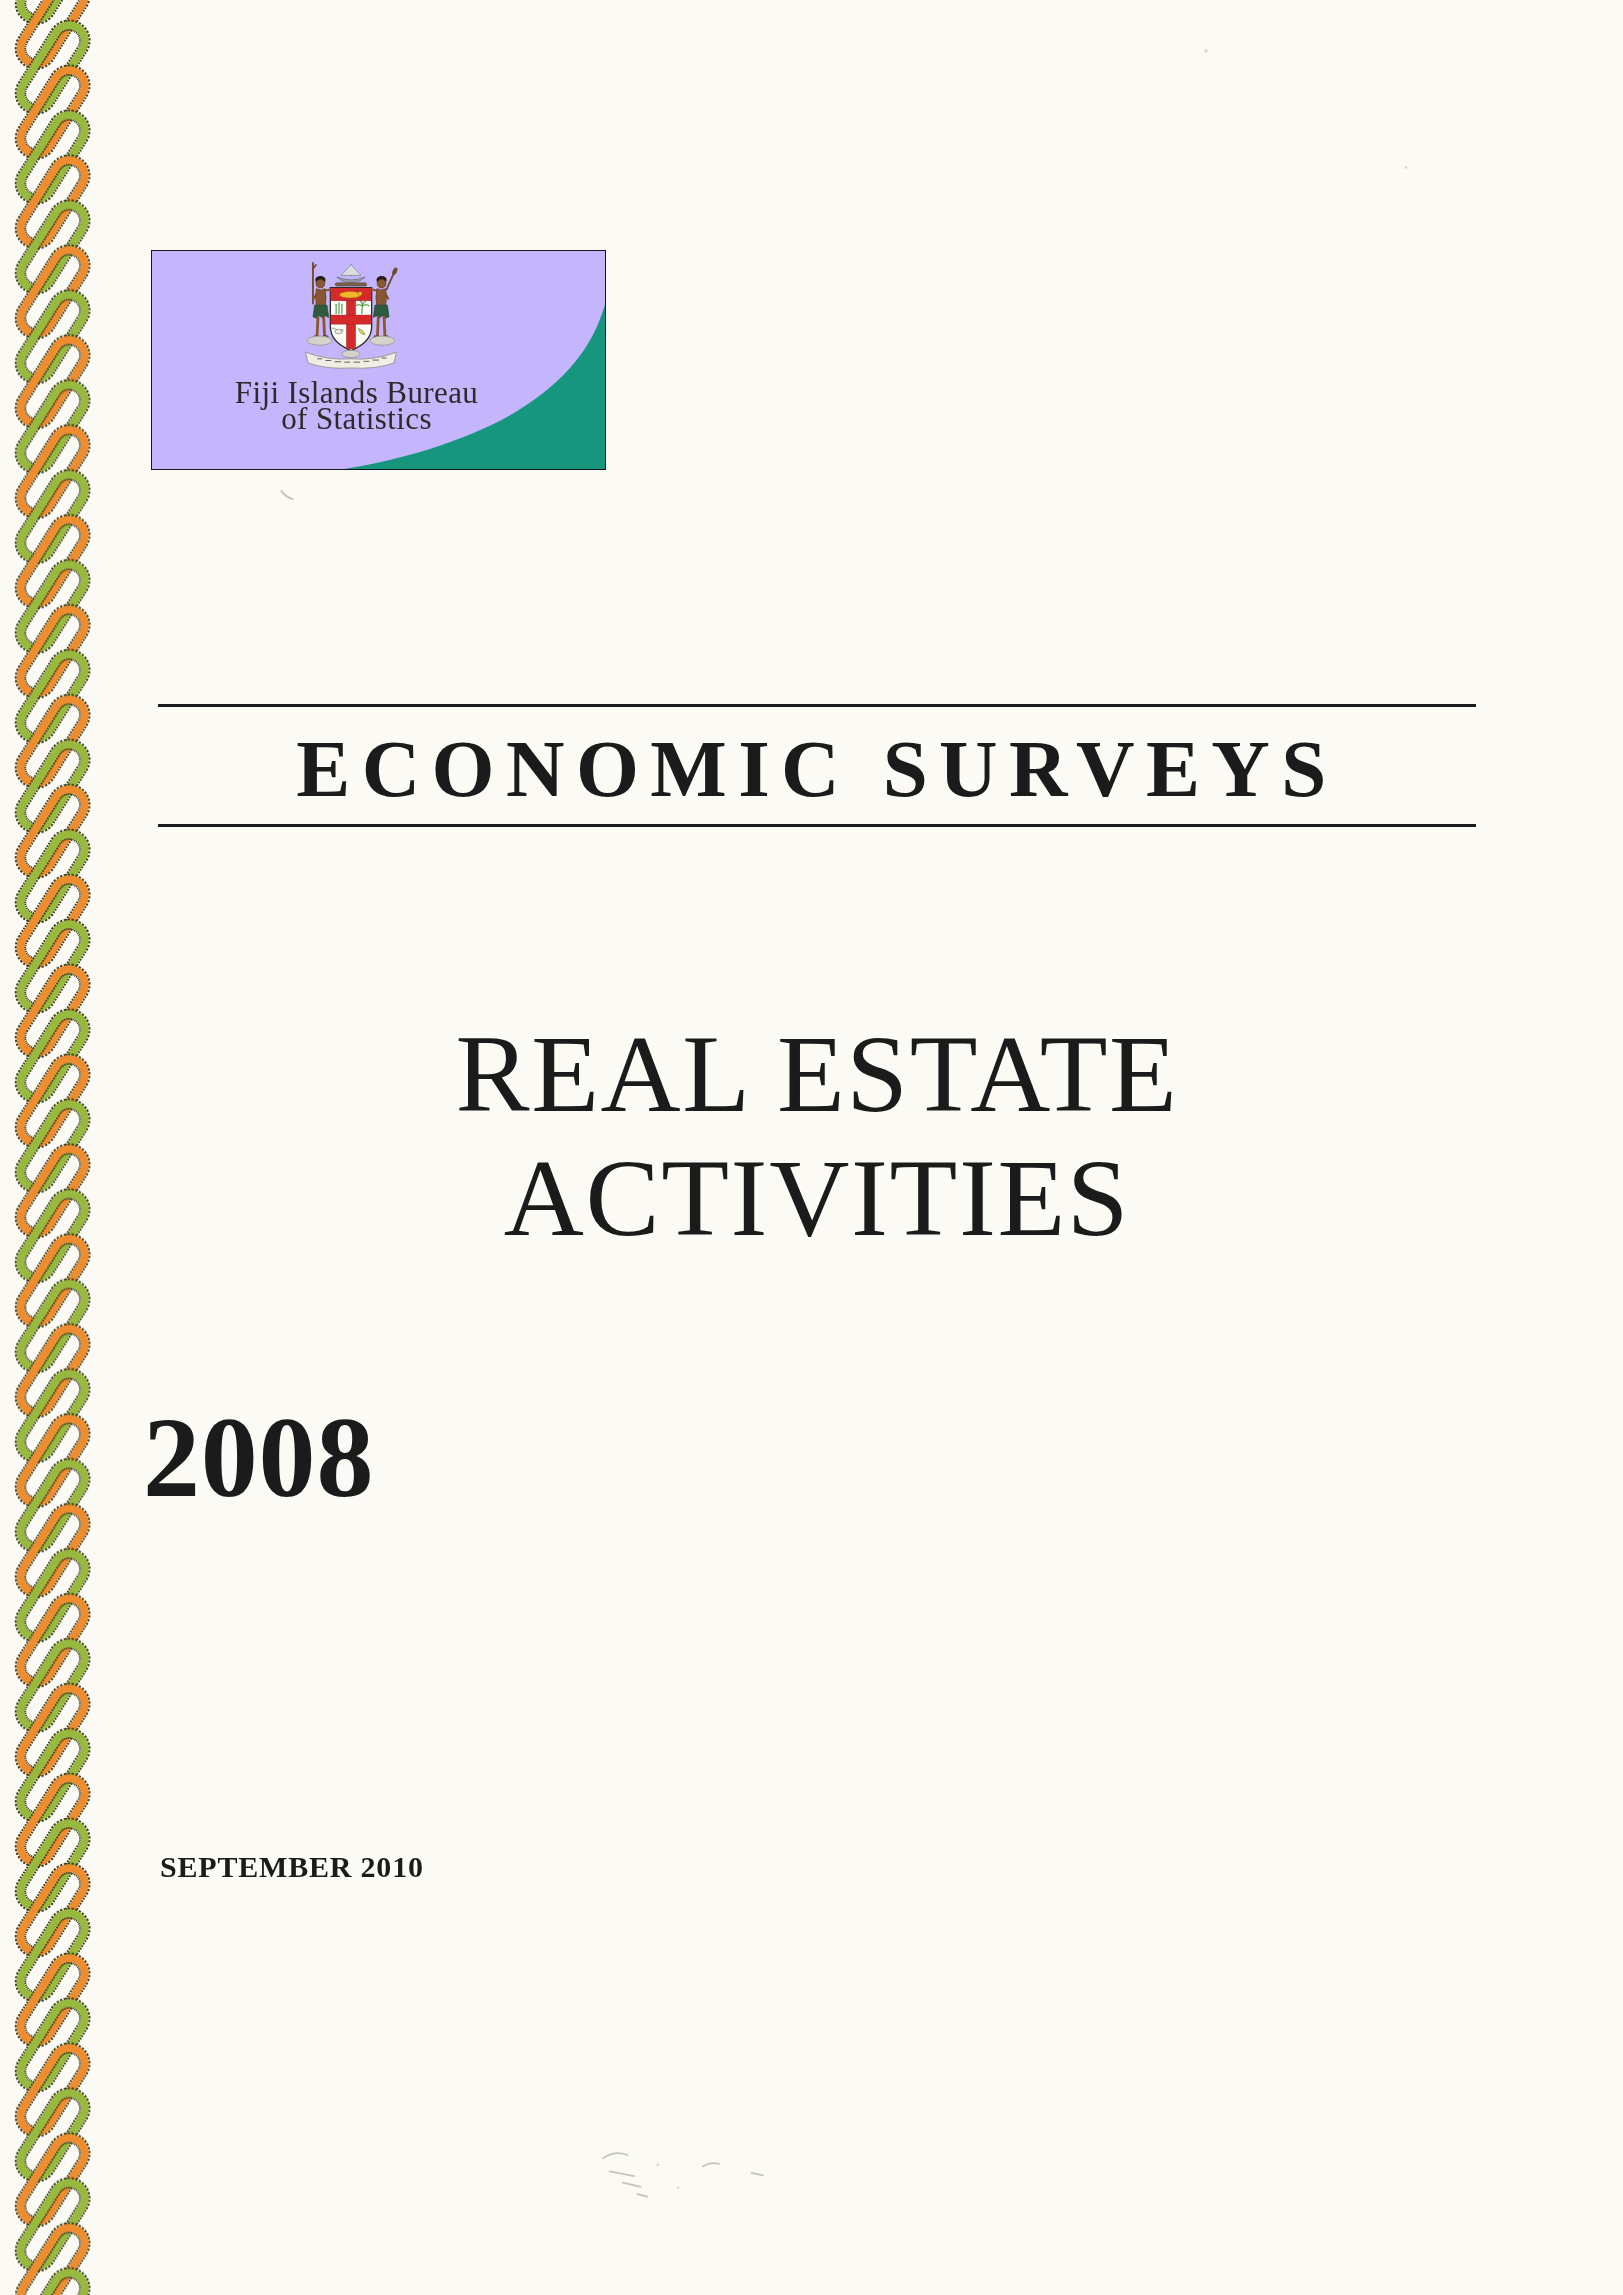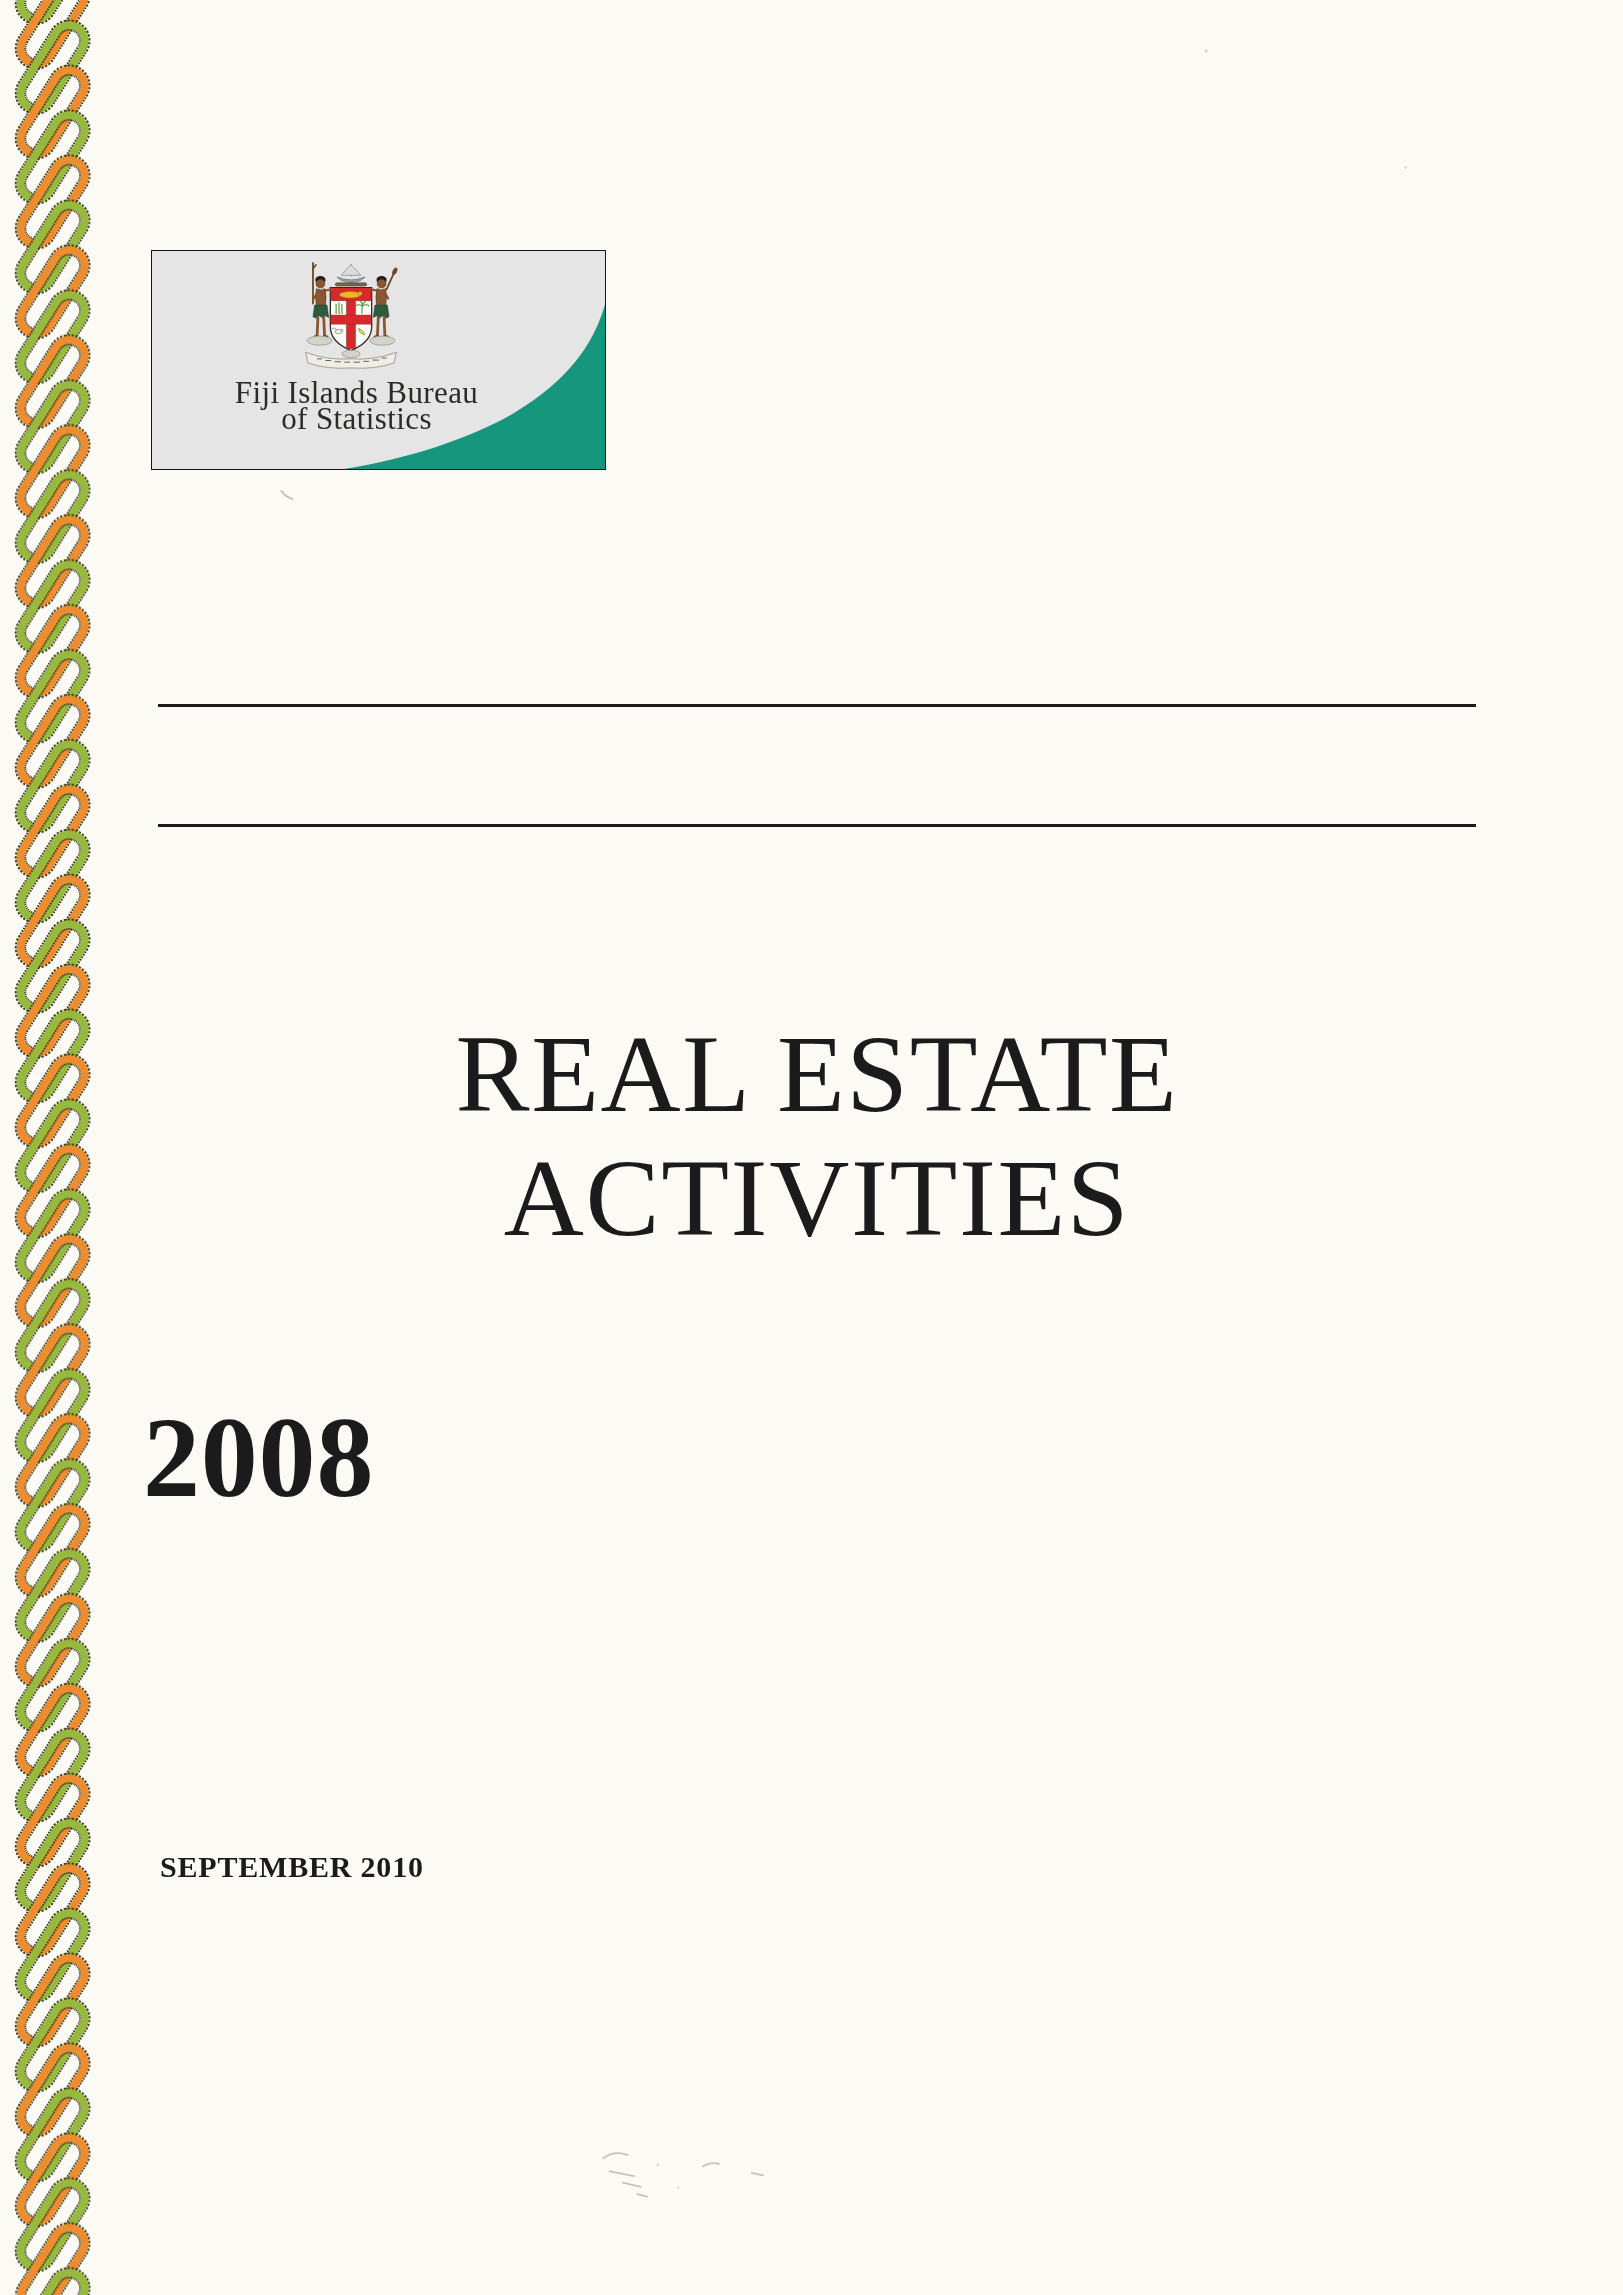--- a/index.html
+++ b/index.html
@@ -14,21 +14,21 @@
   }
   
   .knot{position:absolute;left:4.9px;top:0;}
   .edge{fill:none;stroke:var(--knot-outline,#3f3f1d);stroke-width:14;stroke-dasharray:2.2 1.4;}
   .band{fill:none;stroke-width:9.5;}
   .band.o{stroke:var(--knot-orange,#ee8d2f);}
   .band.g{stroke:var(--knot-green,#97ba3e);}
   
   .logo-box{
     position:absolute;left:151px;top:250px;width:455px;height:220px;
-    background:#e5e5e5;border:1.6px solid #161616;box-sizing:border-box;
+    background:#c4b5fd;border:1.6px solid #161616;box-sizing:border-box;
   }
   .teal-sweep{position:absolute;left:0;top:0;width:100%;height:100%;}
   .teal-sweep path{fill:var(--teal,#15967d);}
   .coat{position:absolute;left:137px;top:10.6px;width:124px;height:116px;}
   .org{
     position:absolute;left:0;top:129px;width:409px;
     text-align:center;font-size:31px;line-height:26px;color:#2b2b28;
     letter-spacing:0.4px;
   }
   
@@ -192,20 +192,21 @@
       </g>
     </svg>
 
     <div class="org">
       <div>Fiji Islands Bureau</div>
       <div>of Statistics</div>
     </div>
   </div>
 
   <div class="rule rule-top"></div>
+  <h1 class="series">ECONOMIC SURVEYS</h1>
   <div class="rule rule-bottom"></div>
 
   <h2 class="main-title"><span>REAL ESTATE</span><br><span>ACTIVITIES</span></h2>
 
   <div class="year">2008</div>
 
   <div class="pub-date">SEPTEMBER 2010</div>
 
   <svg class="specks" style="left:580px;top:2124px;" width="229" height="106" viewBox="0 0 280 130">
     <path class="speck-stroke" d="M28,42 q14,-10 30,-4 M36,58 l30,6 M52,72 l22,5 M70,86 l12,3 M150,52 q10,-6 20,-3 M210,60 l14,3"></path>

